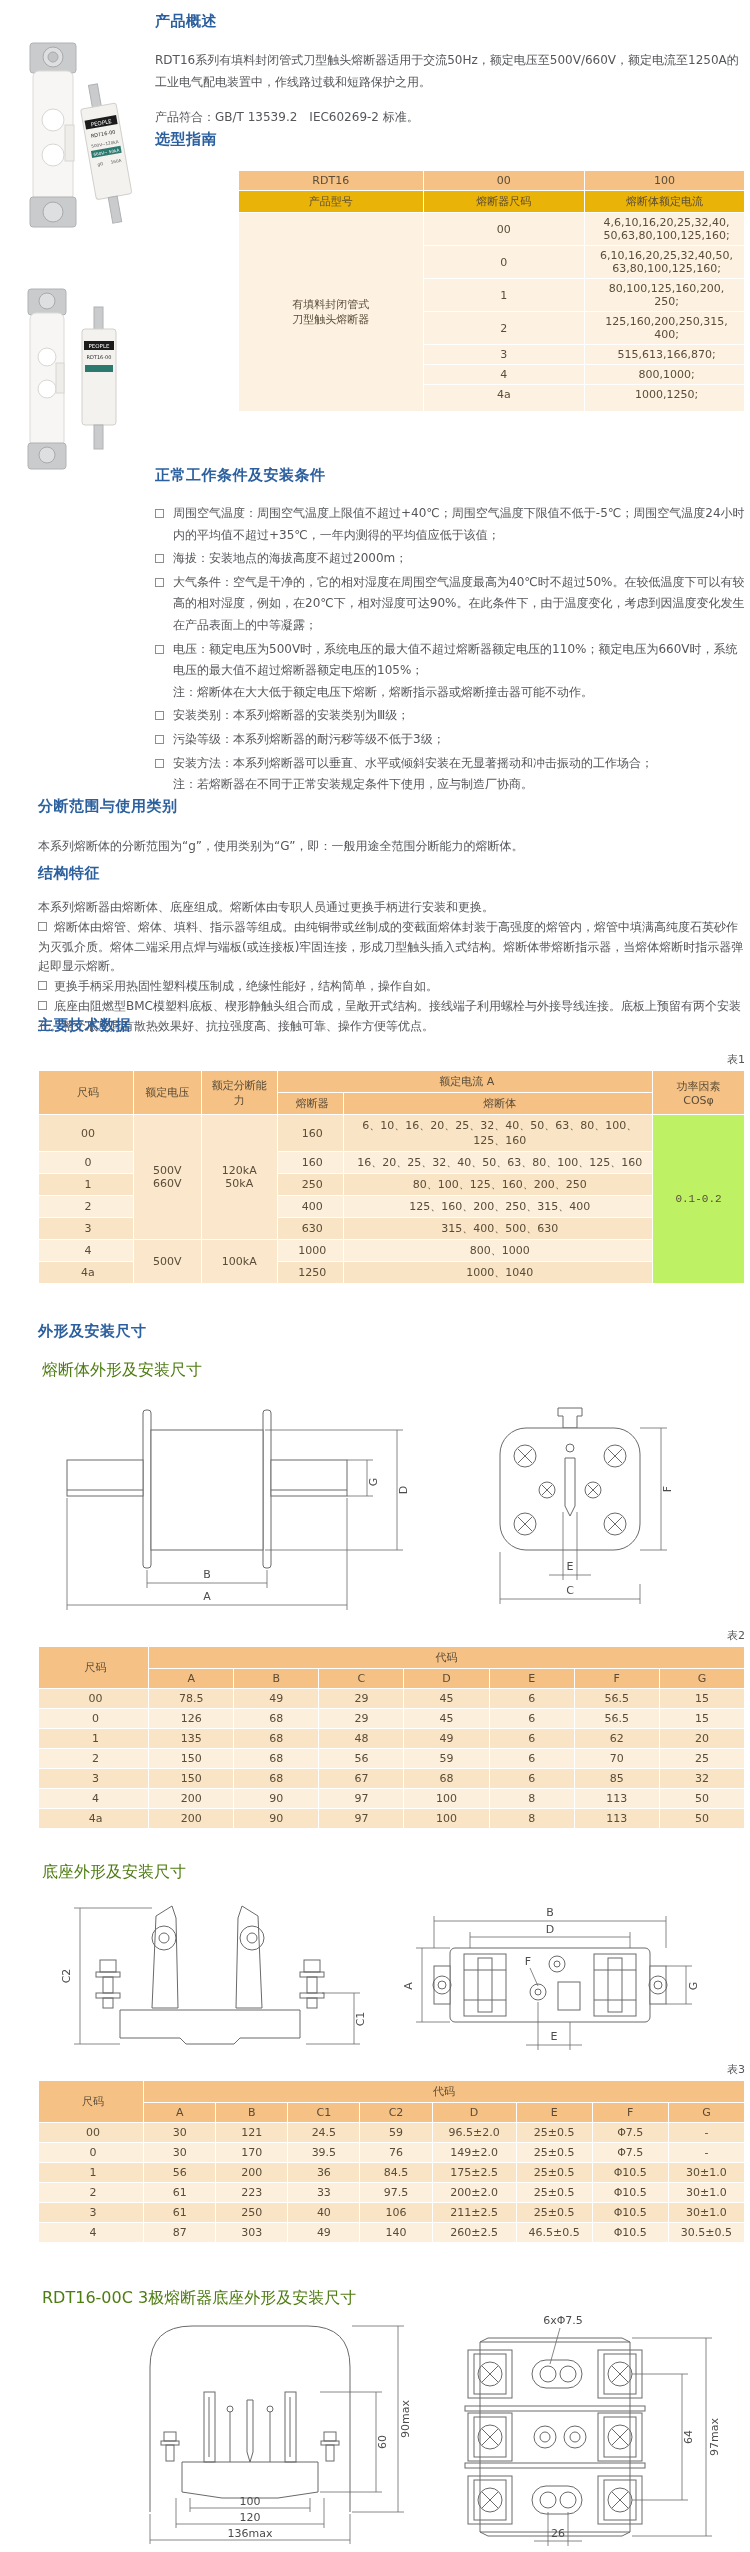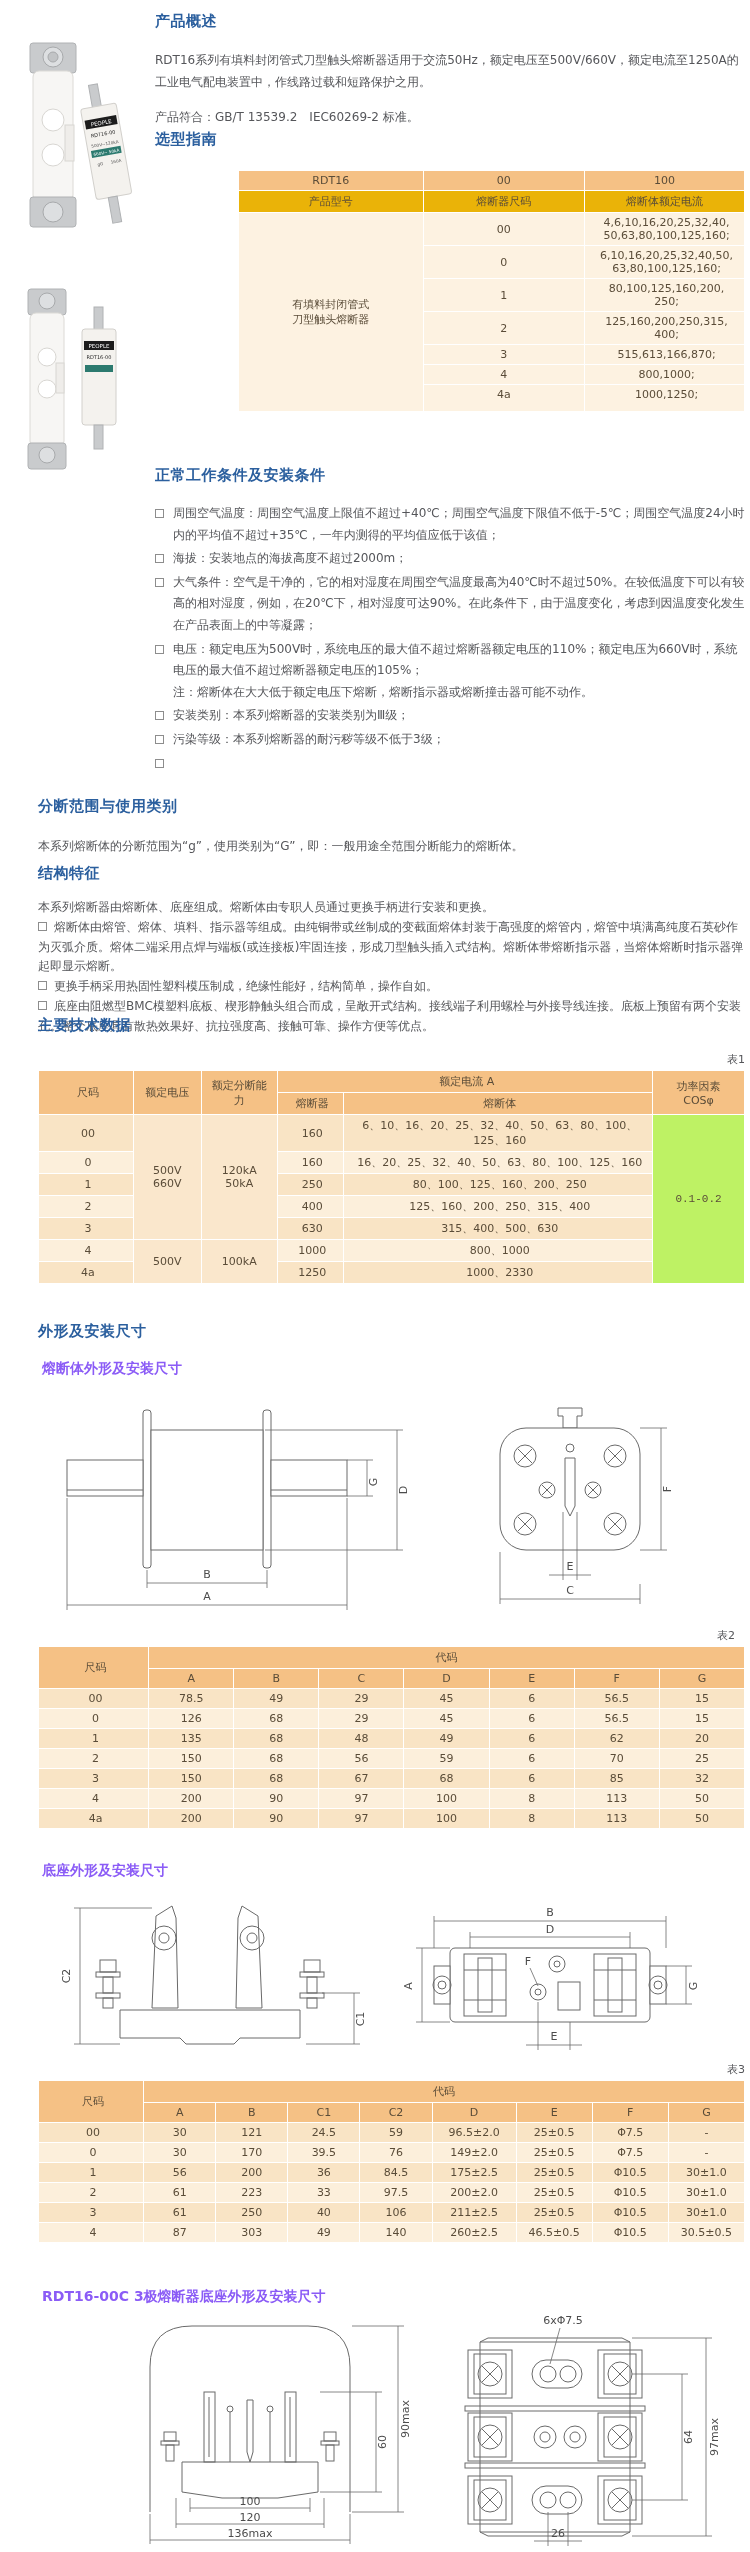--- a/index.html
+++ b/index.html
@@ -1,21 +1,21 @@
 <!DOCTYPE html>
 <html><head>
 <meta charset="utf-8">
 <style>
   * { box-sizing: border-box; margin: 0; padding: 0; }
   body { background:#fff; font-family:"DejaVu Sans","Liberation Sans",sans-serif; }
   #page { position:relative; width:750px; height:2552px; background:#fff; overflow:hidden; color:#4c4c4c; }
   .abs { position:absolute; }
   h2.blue { color:#2b5f9e; font-size:15px; font-weight:bold; letter-spacing:0.5px; }
   .body-text { font-size:12px; color:#55565a; line-height:1.8; }
-  .subtitle { font-size:14px; color:#8b5cf6; font-weight:bold; }
+  .subtitle { font-size:16px; color:#4d7c0f; font-weight:normal; }
   .tbl-label { font-size:11px; color:#55565a; text-align:right; }
 
   table.sheet { border-collapse:collapse; font-size:11px; color:#5a4c38; }
   table.sheet td, table.sheet th { border:1.5px solid #ffffff; padding:3px 6px; text-align:center; font-weight:normal; vertical-align:middle; }
   .hd1 { background:#f5c185; }
   .hd2 { background:#eab308; }
   .rowA { background:#f9e4c5; }
   .rowB { background:#fcefdb; }
   .cell-left { text-align:left; padding-left:10px !important; }
 
@@ -166,20 +166,24 @@
     <div class="cond-item">
       <span class="cb"></span>
       <div>安装类别：本系列熔断器的安装类别为Ⅲ级；</div>
     </div>
     <div class="cond-item">
       <span class="cb"></span>
       <div>污染等级：本系列熔断器的耐污秽等级不低于3级；</div>
     </div>
     <div class="cond-item">
       <span class="cb"></span>
+      <div>
+        <div>安装方法：本系列熔断器可以垂直、水平或倾斜安装在无显著摇动和冲击振动的工作场合；</div>
+        <div>注：若熔断器在不同于正常安装规定条件下使用，应与制造厂协商。</div>
+      </div>
     </div>
   </div>
 
   <h2 class="blue abs" style="left:38px; top:797px;">分断范围与使用类别</h2>
   <p class="body-text abs" style="left:38px; top:836px; width:705px;">本系列熔断体的分断范围为“g”，使用类别为“G”，即：一般用途全范围分断能力的熔断体。</p>
 
   <h2 class="blue abs" style="left:38px; top:864px;">结构特征</h2>
   <div class="abs body-text" style="left:38px; top:898px; width:706px; line-height:1.65;">
     <p>本系列熔断器由熔断体、底座组成。熔断体由专职人员通过更换手柄进行安装和更换。</p>
     <p><span class="cb-inline"></span><span>熔断体由熔管、熔体、填料、指示器等组成。由纯铜带或丝制成的变截面熔体封装于高强度的熔管内，熔管中填满高纯度石英砂作为灭弧介质。熔体二端采用点焊与端板(或连接板)牢固连接，形成刀型触头插入式结构。熔断体带熔断指示器，当熔体熔断时指示器弹起即显示熔断。</span></p>
@@ -251,21 +255,21 @@
     <tr class="rowB">
       <td class="cell-left">4</td>
       <td rowspan="2" style="background:#fae7cc;">500V</td>
       <td rowspan="2" style="background:#fae7cc;">100kA</td>
       <td class="cell-left">1000</td>
       <td class="cell-left">800、1000</td>
     </tr>
     <tr class="rowA">
           <td class="cell-left">4a</td>
           <td class="cell-left">1250</td>
-          <td class="cell-left">1000、2330</td>
+          <td class="cell-left">1000、1040</td>
         </tr>
   </tbody>
     </table>
 
   <h2 class="blue abs" style="left:38px; top:1322px;">外形及安装尺寸</h2>
   <div class="subtitle abs" style="left:42px; top:1360px;">熔断体外形及安装尺寸</div>
 
   <div class="abs" style="left:55px; top:1392px; width:650px; height:228px;">
     <svg width="650" height="228" viewBox="0 0 650 228">
 
@@ -332,21 +336,21 @@
       <line class="dimline" x1="494" y1="183" x2="536" y2="183"></line>
       <text class="dim-label" x="515" y="178" text-anchor="middle">E</text>
 
       <line class="dimline" x1="445" y1="160" x2="445" y2="212"></line>
       <line class="dimline" x1="585" y1="192" x2="585" y2="212"></line>
       <line class="dimline" x1="445" y1="207" x2="585" y2="207"></line>
       <text class="dim-label" x="515" y="202" text-anchor="middle">C</text>
     </svg>
   </div>
 
-  <div class="tbl-label abs" style="left:28px; top:1628px; width:707px;">表2</div>
+  <div class="tbl-label abs" style="left:38px; top:1628px; width:707px;">表2</div>
 
   <table class="sheet abs" style="left:38px; top:1646px; width:707px;">
     <colgroup>
         <col style="width:110px">
         <col span="7" style="width:85px">
       </colgroup>
     <tbody>
         <tr>
       <td class="hd1 cell-left" rowspan="2">尺码</td>
       <td class="hd1" colspan="7">代码</td>

